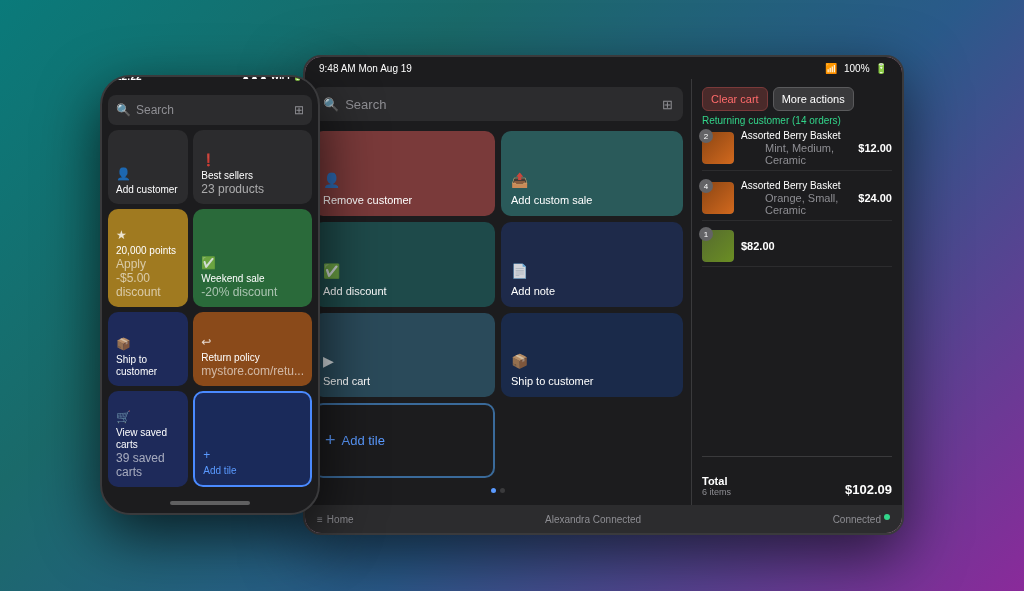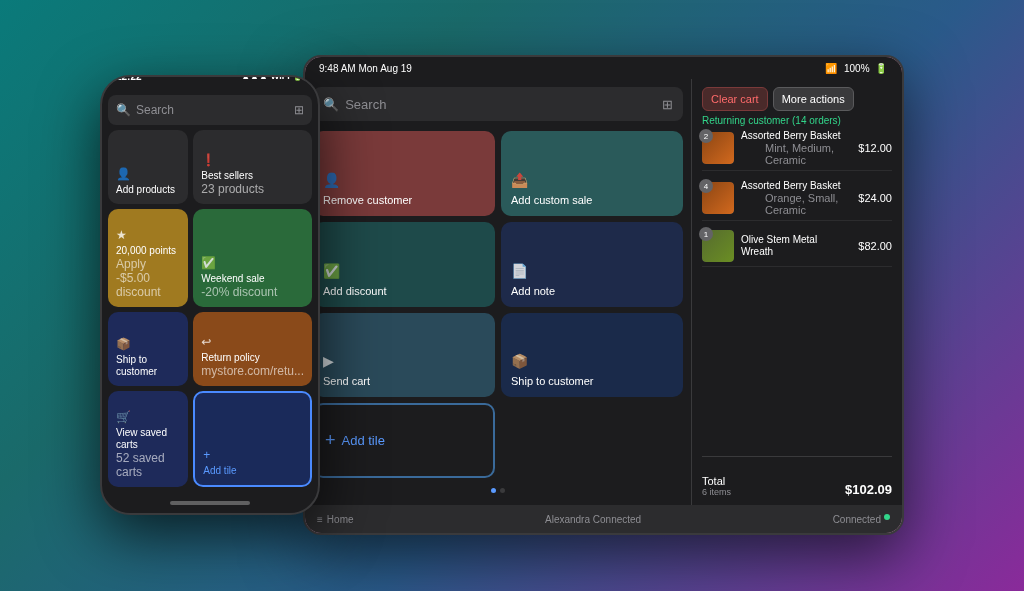--- a/index.html
+++ b/index.html
@@ -164,24 +164,24 @@
       font-size: 8px;
       color: #fff;
       display: flex;
       align-items: center;
       justify-content: center;
     }
     .cart-item-wrap { position: relative; }
     .cart-item-info { flex: 1; }
     .cart-item-name { font-size: 10px; color: #fff; font-weight: 500; line-height: 1.2; }
     .cart-item-sub { font-size: 11px; color: #8e8e93; padding-left: 24px; }
-    .cart-item-price { font-size: 11px; color: #fff; font-weight: 400; flex-shrink: 0; }
+    .cart-item-price { font-size: 11px; color: #fff; font-weight: 700; flex-shrink: 0; }
     .total-section { border-top: 1px solid #3a3a3c; padding-top: 6px; }
     .total-row { display: flex; justify-content: space-between; align-items: flex-end; }
-    .total-label { font-size: 11px; color: #fff; font-weight: 400; margin-top: 12px; }
+    .total-label { font-size: 11px; color: #fff; font-weight: 700; margin-top: 12px; }
     .total-items { font-size: 9px; color: #8e8e93; }
     .total-amount { font-size: 13px; color: #fff; font-weight: 700; }
     .btn-checkout {
       background: #4a8aff;
       color: #fff;
       border: none;
       border-radius: 8px;
       height: 30px;
       width: 100%;
       font-size: 12px;
@@ -402,24 +402,20 @@
           <div class="cart-item-price">$24.00</div>
         </div>
 
         <div class="cart-item">
           <div class="cart-item-wrap">
             <div class="cart-item-img">
                 <div class="olive-img"></div>
               </div>
             <div class="cart-item-badge">1</div>
           </div>
-          <div class="cart-item-info">
-            <div class="cart-item-name">Olive Stem Metal Wreath</div>
-            <div class="cart-item-sub"></div>
-          </div>
           <div class="cart-item-price">$82.00</div>
         </div>
       </div>
 
       <div class="total-section">
         <div class="total-row">
           <div>
             <div class="total-label">Total</div>
             <div class="total-items">6 items</div>
           </div>
@@ -456,21 +452,21 @@
     <div class="phone-search-bar">
       <span>🔍</span>
       <span style="color:#8e8e93;font-size:12px;">Search</span>
       <span style="margin-left:auto;color:#8e8e93;font-size:12px;">⊞</span>
     </div>
 
     <div class="phone-grid">
 
       <div class="phone-tile dark-bg">
         <span class="phone-tile-icon">👤</span>
-        <div class="phone-tile-label">Add products</div>
+        <div class="phone-tile-label">Add customer</div>
       </div>
 
       <div class="phone-tile dark-bg">
         <span class="phone-tile-icon">❗</span>
         <div class="phone-tile-label">Best sellers</div>
         <div class="phone-tile-sub">23 products</div>
       </div>
 
       <div class="phone-tile yellow-bg">
         <span class="phone-tile-icon">★</span>
@@ -491,21 +487,21 @@
 
       <div class="phone-tile orange-bg">
         <span class="phone-tile-icon">↩</span>
         <div class="phone-tile-label">Return policy</div>
         <div class="phone-tile-sub">mystore.com/retu...</div>
       </div>
 
       <div class="phone-tile blue-tile">
         <span class="phone-tile-icon">🛒</span>
         <div class="phone-tile-label">View saved carts</div>
-        <div class="phone-tile-sub">52 saved carts</div>
+        <div class="phone-tile-sub">39 saved carts</div>
       </div>
 
       <div class="phone-tile selected">
         <span class="phone-tile-icon" style="color:#5a9aff;">+</span>
         <div class="phone-tile-label" style="color:#5a9aff;">Add tile</div>
       </div>
     </div>
   </div>
 
   <div class="phone-bottom-indicator">

